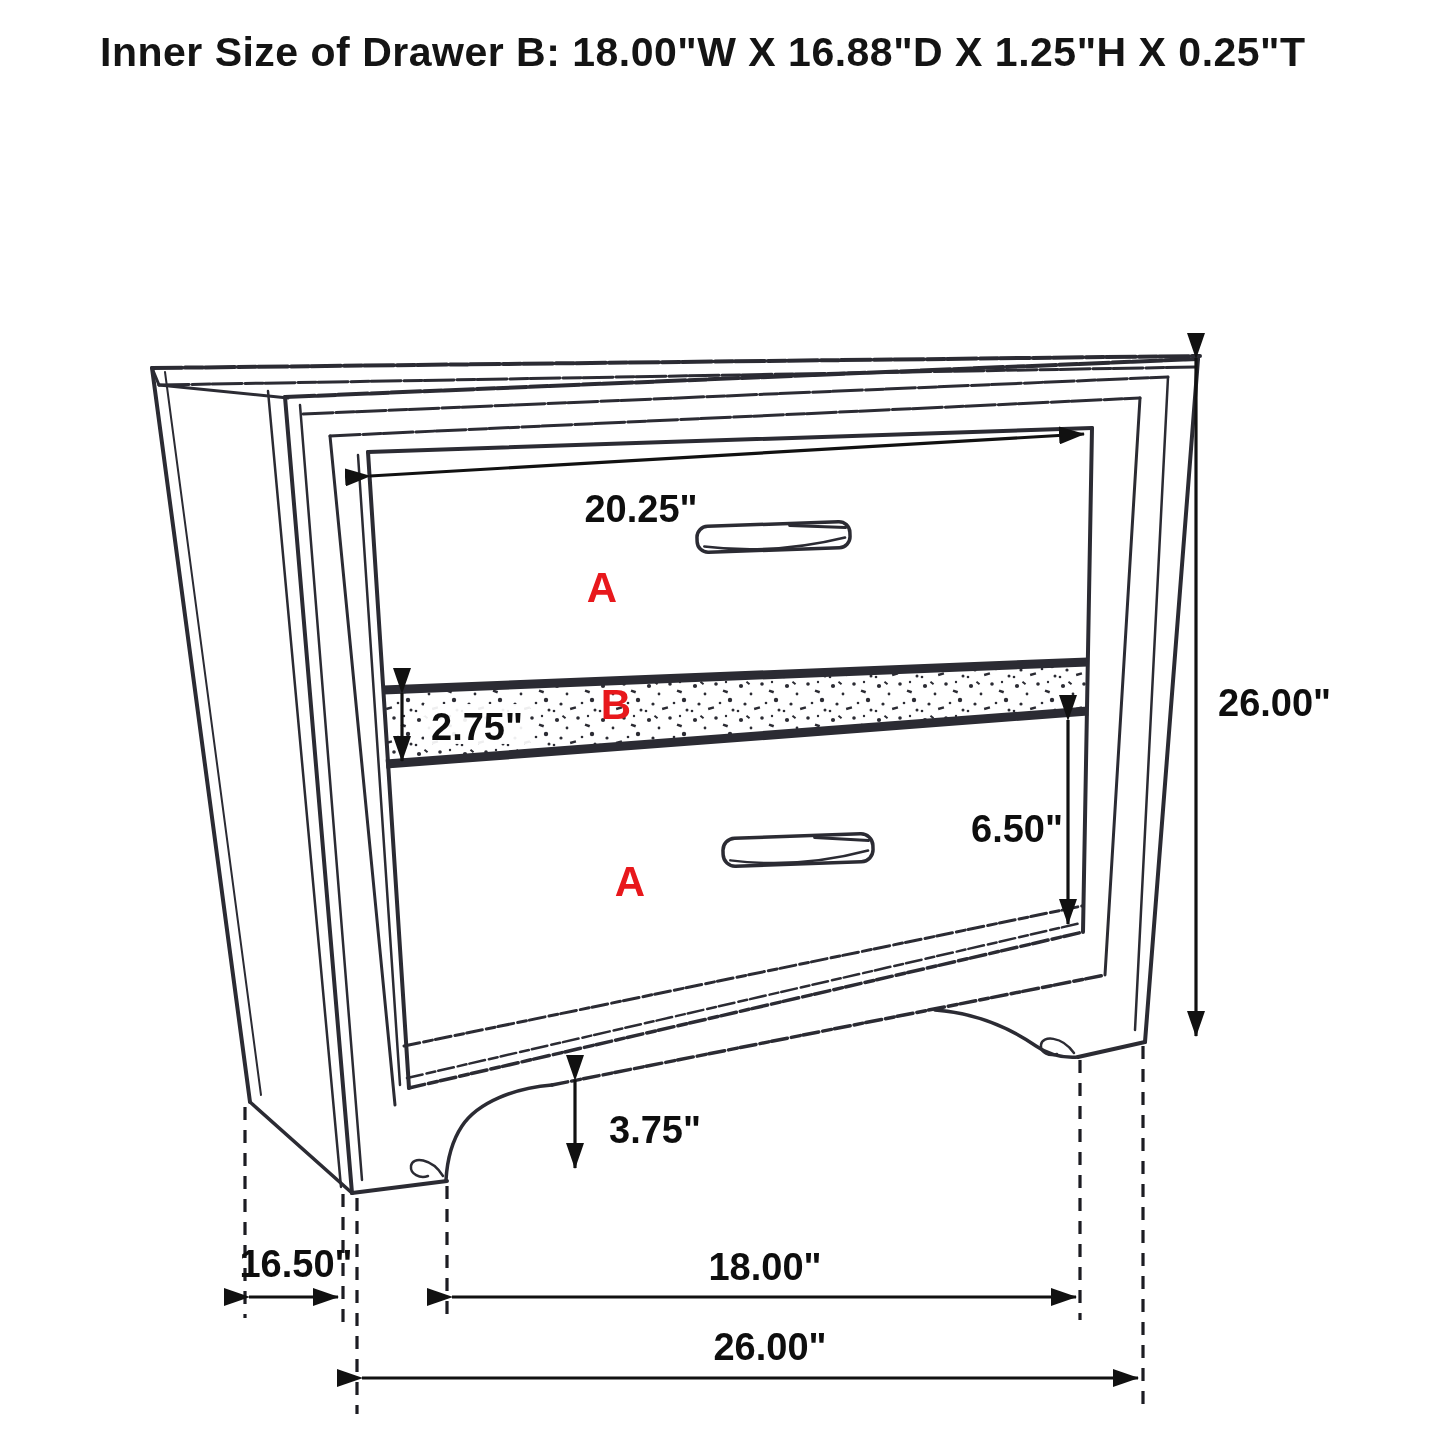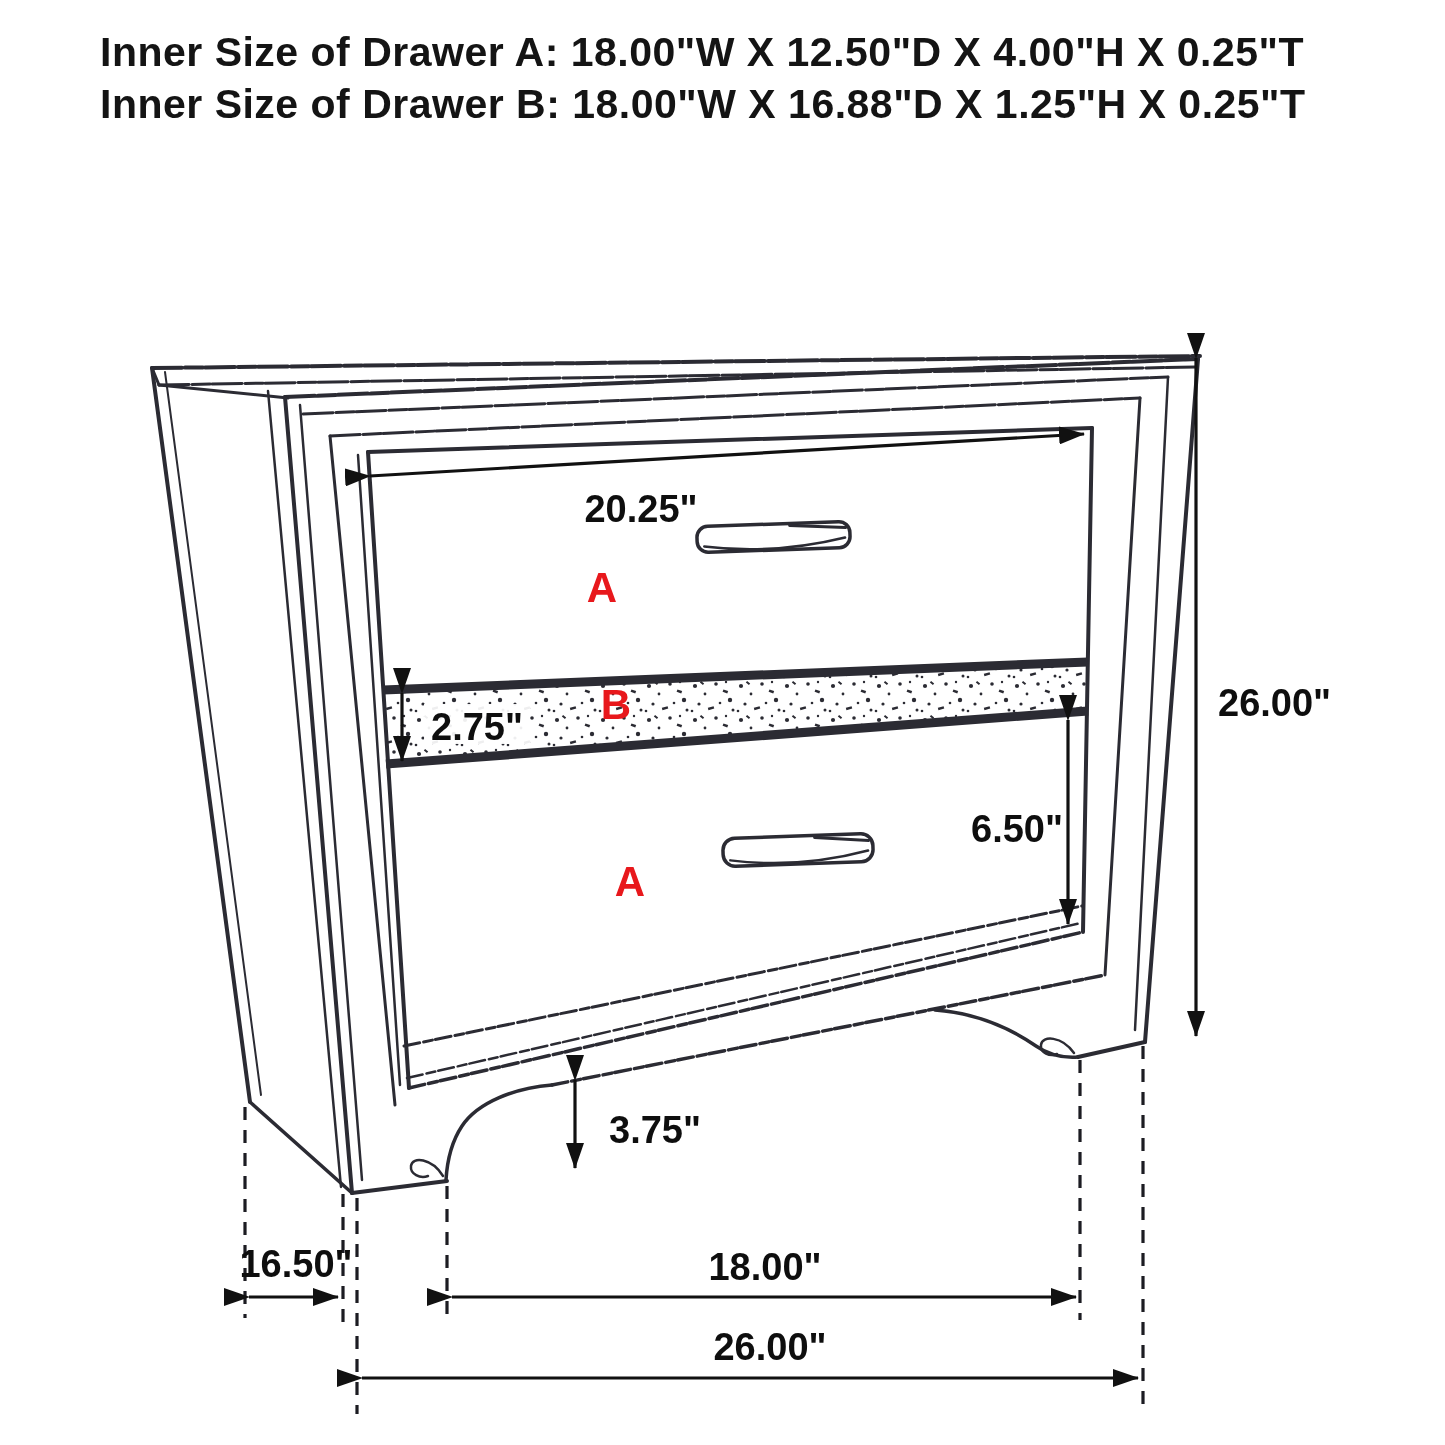--- a/index.html
+++ b/index.html
@@ -37,21 +37,20 @@
   }
   .thick9 { stroke: #2b2b33; stroke-width: 9; fill: none; }
   .halo { fill: #ffffff; opacity: 0.92; }
 </style>
 </head>
 <body>
 
 <div class="page">
 
   <div class="header">
-    <div>Inner Size of Drawer A: 18.00"W X 12.50"D X 4.00"H X 0.25"T</div>
     <div>Inner Size of Drawer B: 18.00"W X 16.88"D X 1.25"H X 0.25"T</div>
   </div>
 
   <svg class="diagram" width="1445" height="1445" viewBox="0 0 1445 1445" xmlns="http://www.w3.org/2000/svg">
 
     <defs>
       <marker id="ah" markerUnits="userSpaceOnUse" markerWidth="26" markerHeight="18" refX="25" refY="9" orient="auto">
         <path d="M0,0 L26,9 L0,18 Z" fill="#111111"></path>
       </marker>
       <pattern id="speck" width="46" height="34" patternUnits="userSpaceOnUse">

